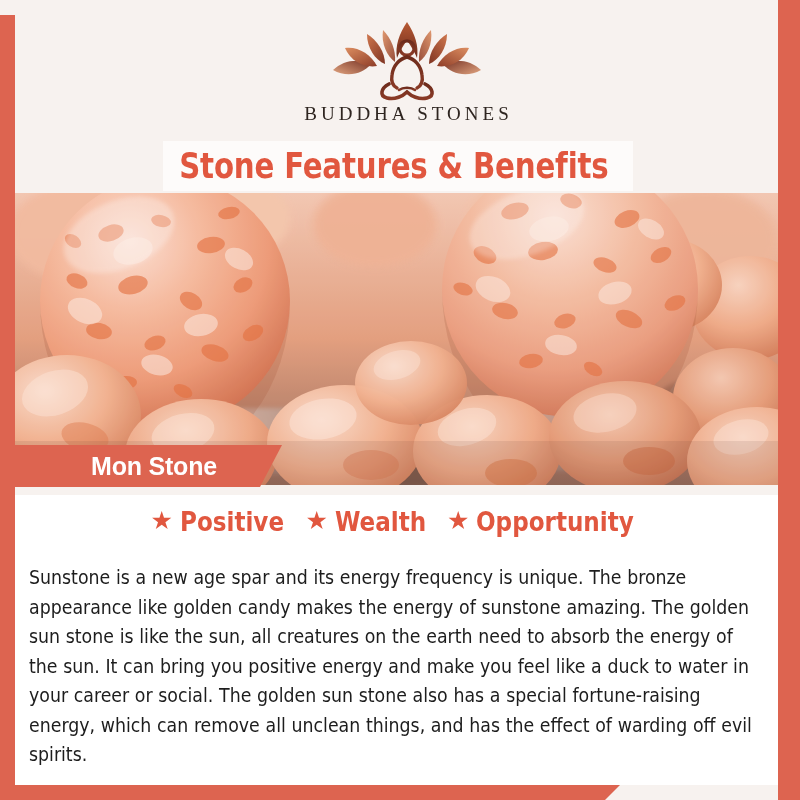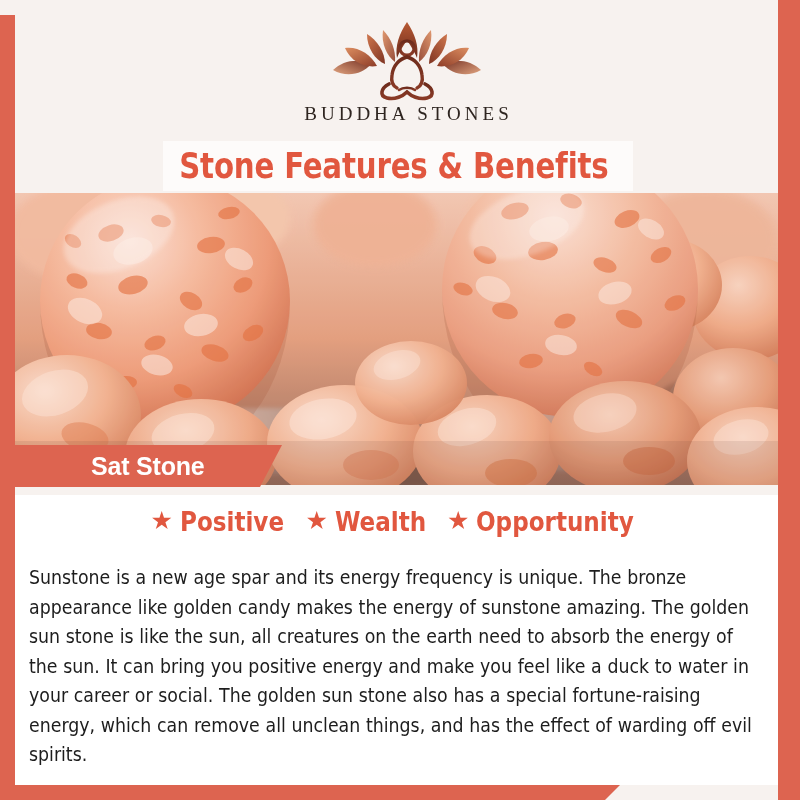--- a/index.html
+++ b/index.html
@@ -442,21 +442,21 @@
         <ellipse cx="396" cy="190" rx="56" ry="42" fill="url(#pebbleL)" opacity="0.95"></ellipse>
         <ellipse cx="382" cy="172" rx="24" ry="14" fill="#FFF0E6" opacity="0.40" transform="rotate(-16 382 172)"></ellipse>
       </g>
 
       <rect x="0" y="0" width="763" height="292" fill="#E9855C" opacity="0.08"></rect>
       <rect x="0" y="248" width="763" height="44" fill="#6E4537" opacity="0.12"></rect>
     </svg>
   </div>
 
   <div class="stone-ribbon">
-    <span class="stone-ribbon-label">Sat Stone</span>
+    <span class="stone-ribbon-label">Mon Stone</span>
   </div>
 
   <div class="content">
     <div class="content-topstrip"></div>
 
     <div class="keywords">
       <div class="keyword">
         <span class="kw-star">★</span>
         <span class="kw-label">Positive</span>
       </div>

